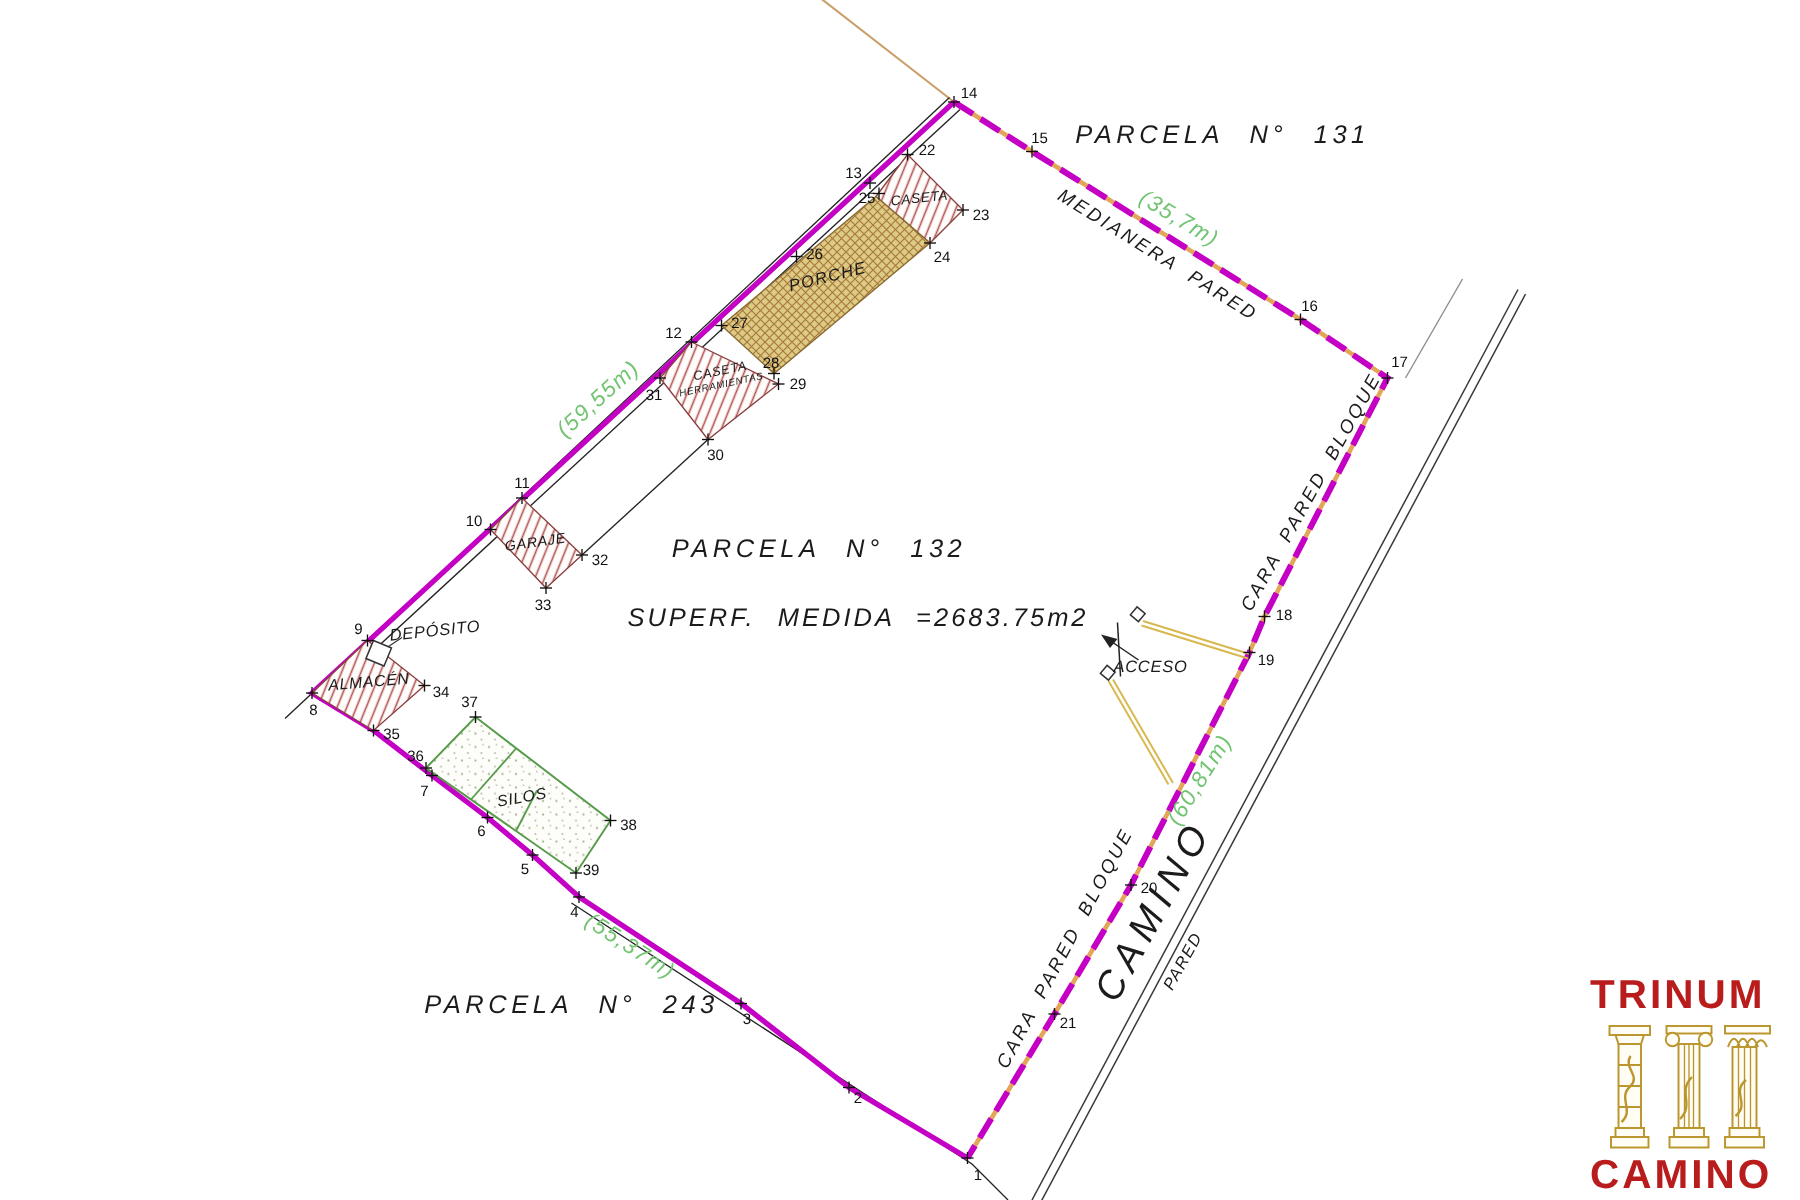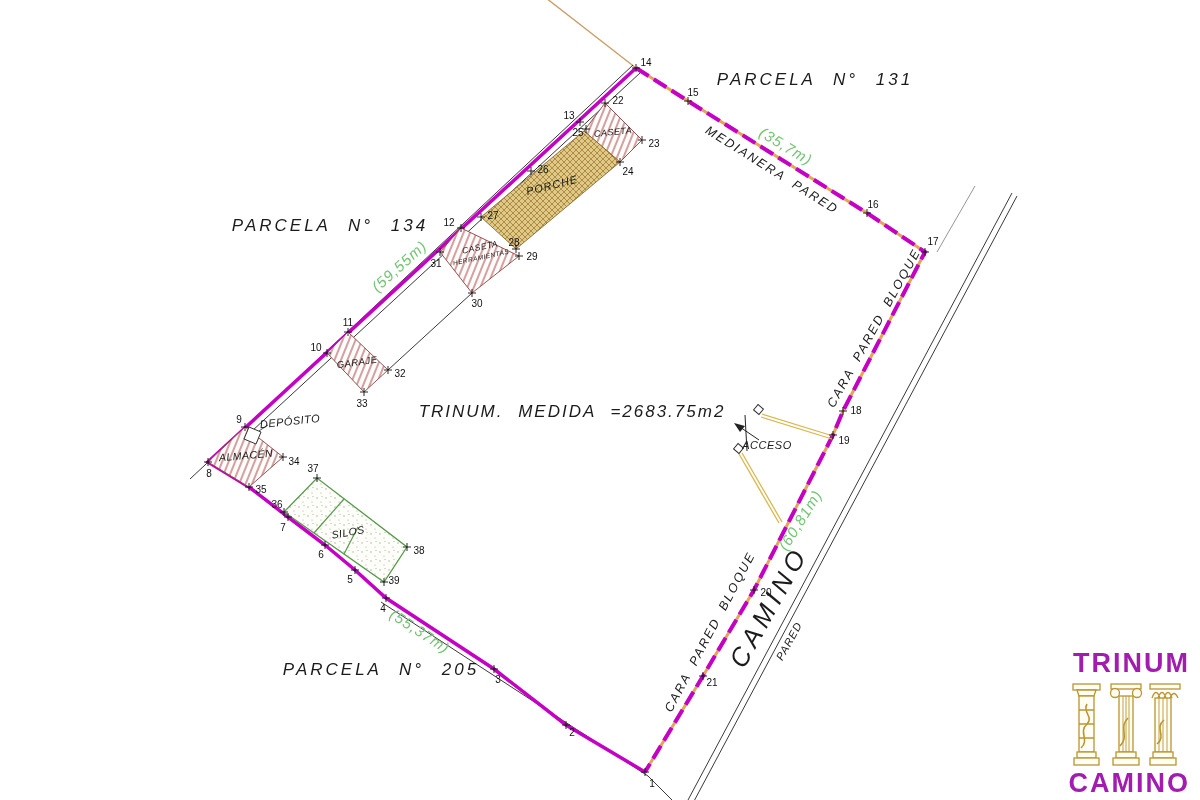--- a/index.html
+++ b/index.html
@@ -13,21 +13,21 @@
     transform:translate(-50%,-50%) rotate(var(--r,0deg));
   }
   .title{font-size:17px;letter-spacing:3px;word-spacing:10px;}
   .area{font-size:17px;letter-spacing:2px;word-spacing:8px;}
   .wall{font-size:12.5px;letter-spacing:2px;word-spacing:5px;}
   .camino{font-size:26px;letter-spacing:5px;}
   .pared-sm{font-size:11px;letter-spacing:1px;}
   .meas{color:#72c472;font-size:15px;letter-spacing:1px;}
   .struct{font-size:10px;letter-spacing:0.5px;}
   .logo-text{
-    position:absolute;width:130px;text-align:right;color:#a21caf;
+    position:absolute;width:130px;text-align:left;color:#b91c1c;
     font-weight:bold;font-style:normal;font-size:27px;letter-spacing:2px;
   }
 </style>
 </head>
 <body>
 
 <div class="canvas">
 
   <svg class="plan-svg" width="1200" height="800" viewBox="0 0 1200 800">
     <defs>
@@ -292,24 +292,24 @@
           <text x="419" y="553.5" text-anchor="middle" fill="#111" font-size="10" font-family="&quot;Liberation Sans&quot;, sans-serif">38</text>
         </g>
         <g>
           <line x1="380" y1="582" x2="388" y2="582" stroke="#111" stroke-width="0.9"></line>
           <line x1="384" y1="578" x2="384" y2="586" stroke="#111" stroke-width="0.9"></line>
           <text x="394" y="583.5" text-anchor="middle" fill="#111" font-size="10" font-family="&quot;Liberation Sans&quot;, sans-serif">39</text>
         </g>
       </g>
   </svg>
 
-  <div class="lbl title" style="left:815px;top:80px;text-align:right;">PARCELA N° 131</div>
-  <div class="lbl title" style="left:330px;top:226px;">PARCELA N° 134</div>
-  <div class="lbl area" style="left:572px;top:412px;">TRINUM. MEDIDA =2683.75m2</div>
-  <div class="lbl title" style="left:381px;top:670px;">PARCELA N° 205</div>
+  <div class="lbl title" style="left:815px;top:90px;text-align:right;">PARCELA N° 131</div>
+  <div class="lbl title" style="left:546px;top:366px;">PARCELA N° 132</div>
+  <div class="lbl area" style="left:572px;top:412px;">SUPERF. MEDIDA =2683.75m2</div>
+  <div class="lbl title" style="left:381px;top:670px;">PARCELA N° 243</div>
 
   <div class="lbl wall" style="left:772px;top:170px;--r:32deg;">MEDIANERA PARED</div>
   <div class="lbl wall" style="left:874px;top:328px;--r:-61deg;">CARA PARED BLOQUE</div>
   <div class="lbl wall" style="left:710px;top:632px;--r:-62deg;">CARA PARED BLOQUE</div>
   <div class="lbl camino" style="left:769px;top:607px;--r:-61deg;">CAMINO</div>
   <div class="lbl pared-sm" style="left:789px;top:641px;--r:-61deg;">PARED</div>
 
   <div class="lbl meas" style="left:786px;top:146px;--r:31deg;">(35,7m)</div>
   <div class="lbl meas" style="left:399px;top:266px;--r:-42deg;">(59,55m)</div>
   <div class="lbl meas" style="left:420px;top:631px;--r:33deg;">(55,37m)</div>

